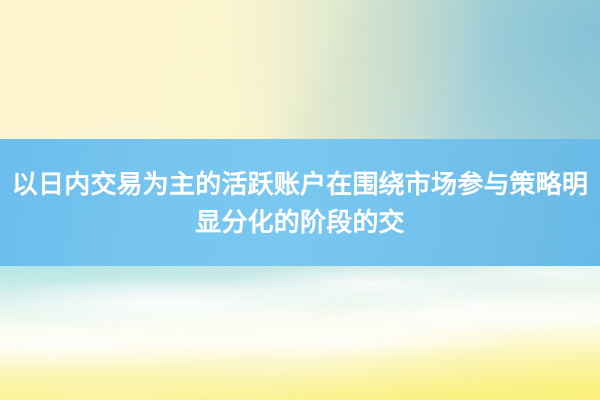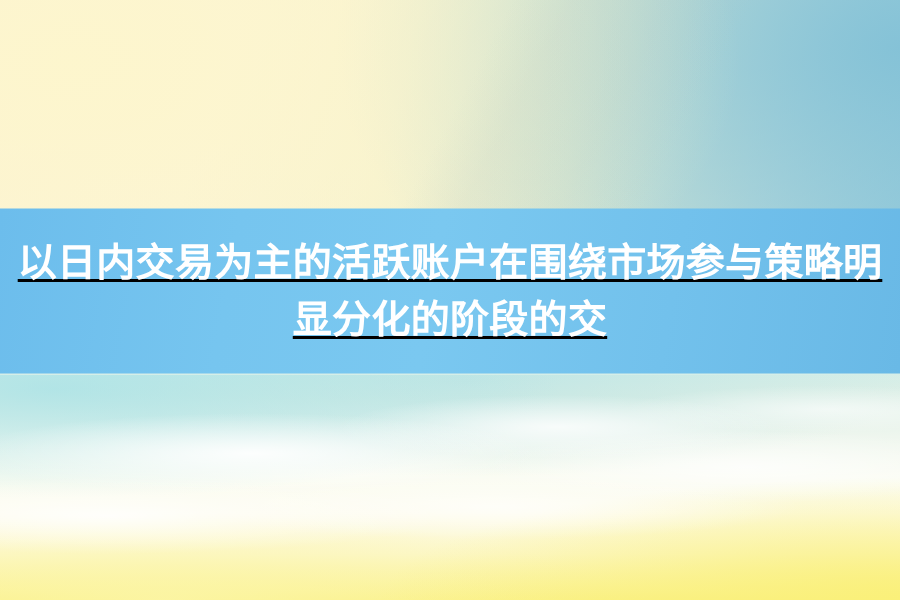--- a/index.html
+++ b/index.html
@@ -90,31 +90,30 @@
       radial-gradient(30% 14% at 92% 14%, rgba(255,255,255,0.60) 0%, rgba(255,255,255,0) 76%);
   }
 
   
 
   .headline-band {
     position: absolute;
     left: 0;
     right: 0;
     top: 139px;
-    height: 110px;
+    height: 127px;
     background: linear-gradient(100deg,
         #6cbdec 0%,
         #76c5ef 26%,
         #7ac8f0 48%,
         #72c1ec 74%,
         #69b9e6 100%);
     display: flex;
     align-items: center;
     justify-content: center;
-    text-decoration: underline;
   }
 
   .headline-text {
     width: 100%;
     margin: 0;
     padding: 0 6px;
     box-sizing: border-box;
     text-align: center;
     color: #ffffff;
     font-size: 26px;

